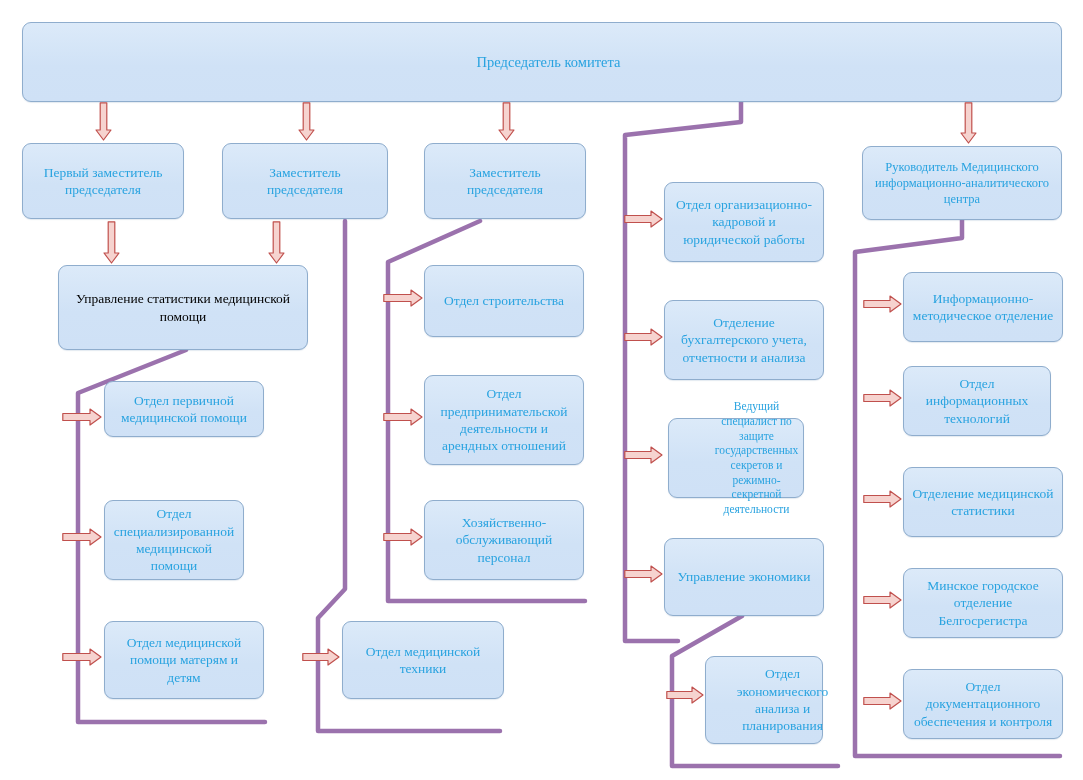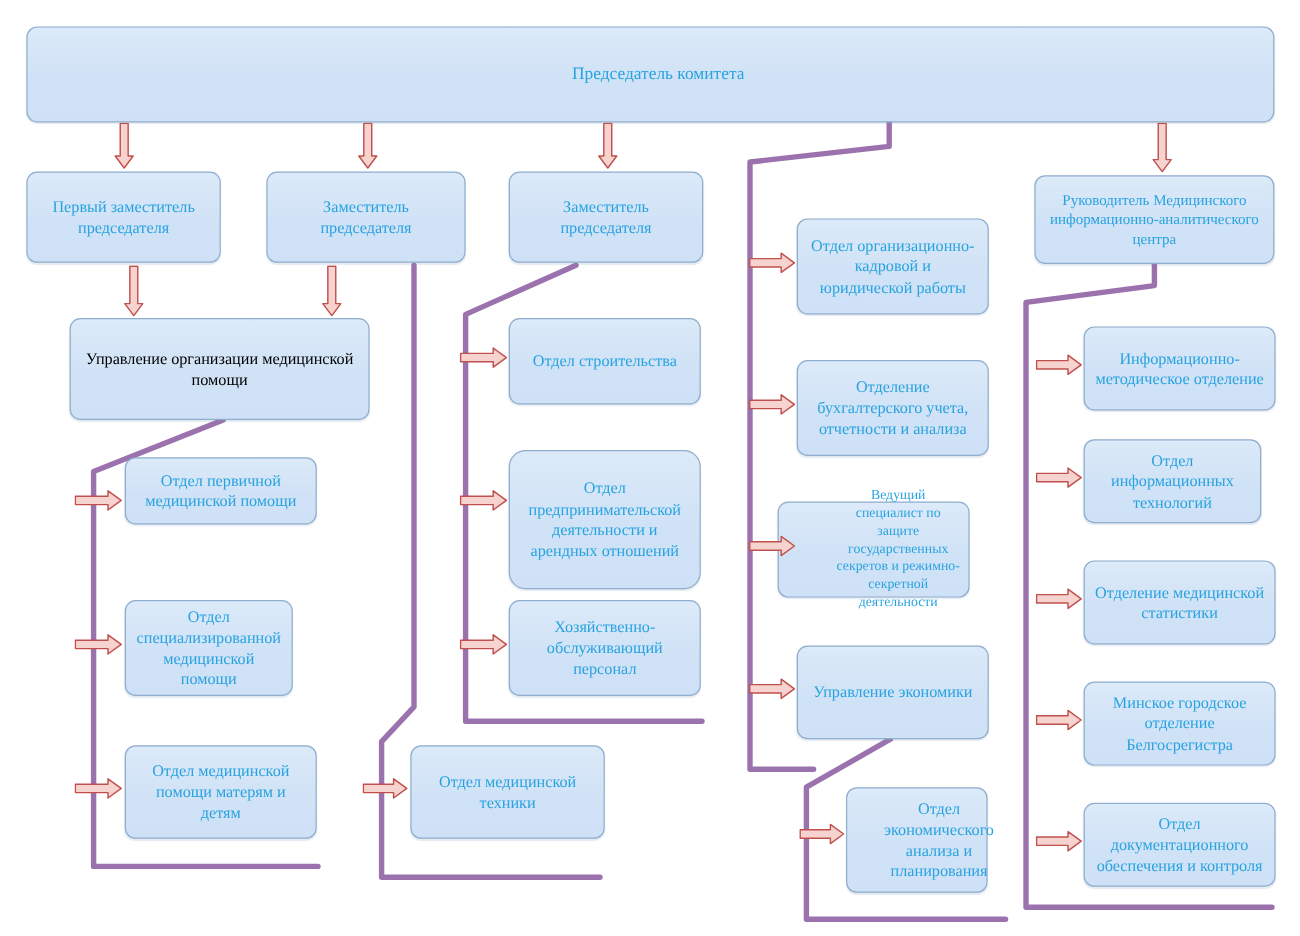--- a/index.html
+++ b/index.html
@@ -66,21 +66,21 @@
 
   <div class="node" style="left:424px;top:143px;width:162px;height:76px;">
     <span>Заместитель председателя</span>
   </div>
 
   <div class="node small" style="left:862px;top:146px;width:200px;height:74px;font-size:12.5px;">
     <span>Руководитель Медицинского информационно-аналитического центра</span>
   </div>
 
   <div class="node dark" style="left:58px;top:265px;width:250px;height:85px;">
-    <span>Управление организации медицинской помощи</span>
+    <span>Управление статистики медицинской помощи</span>
   </div>
 
   <div class="node" style="left:104px;top:381px;width:160px;height:56px;">
     <span>Отдел первичной медицинской помощи</span>
   </div>
 
   <div class="node" style="left:104px;top:500px;width:140px;height:80px;">
     <span>Отдел специализированной медицинской помощи</span>
   </div>
 
@@ -89,37 +89,37 @@
   </div>
 
   <div class="node" style="left:342px;top:621px;width:162px;height:78px;">
     <span>Отдел медицинской техники</span>
   </div>
 
   <div class="node" style="left:424px;top:265px;width:160px;height:72px;">
     <span>Отдел строительства</span>
   </div>
 
-  <div class="node" style="left:424px;top:375px;width:160px;height:116px;border-radius:14px;">
+  <div class="node" style="left:424px;top:375px;width:160px;height:90px;">
     <span>Отдел предпринимательской деятельности и арендных отношений</span>
   </div>
 
   <div class="node" style="left:424px;top:500px;width:160px;height:80px;">
     <span>Хозяйственно-обслуживающий персонал</span>
   </div>
 
   <div class="node" style="left:664px;top:182px;width:160px;height:80px;justify-content:flex-end;">
     <span>Отдел организационно-кадровой и юридической работы</span>
   </div>
 
   <div class="node" style="left:664px;top:300px;width:160px;height:80px;">
     <span>Отделение бухгалтерского учета, отчетности и анализа</span>
   </div>
 
-  <div class="node small" style="left:648px;top:418px;width:160px;height:80px;padding-left:48px;">
+  <div class="node small" style="left:668px;top:418px;width:136px;height:80px;padding-left:48px;">
     <span>Ведущий специалист по защите государственных секретов и режимно-секретной деятельности</span>
   </div>
 
   <div class="node" style="left:664px;top:538px;width:160px;height:78px;">
     <span>Управление экономики</span>
   </div>
 
   <div class="node" style="left:705px;top:656px;width:118px;height:88px;padding-left:44px;">
     <span>Отдел экономического анализа и планирования</span>
   </div>

